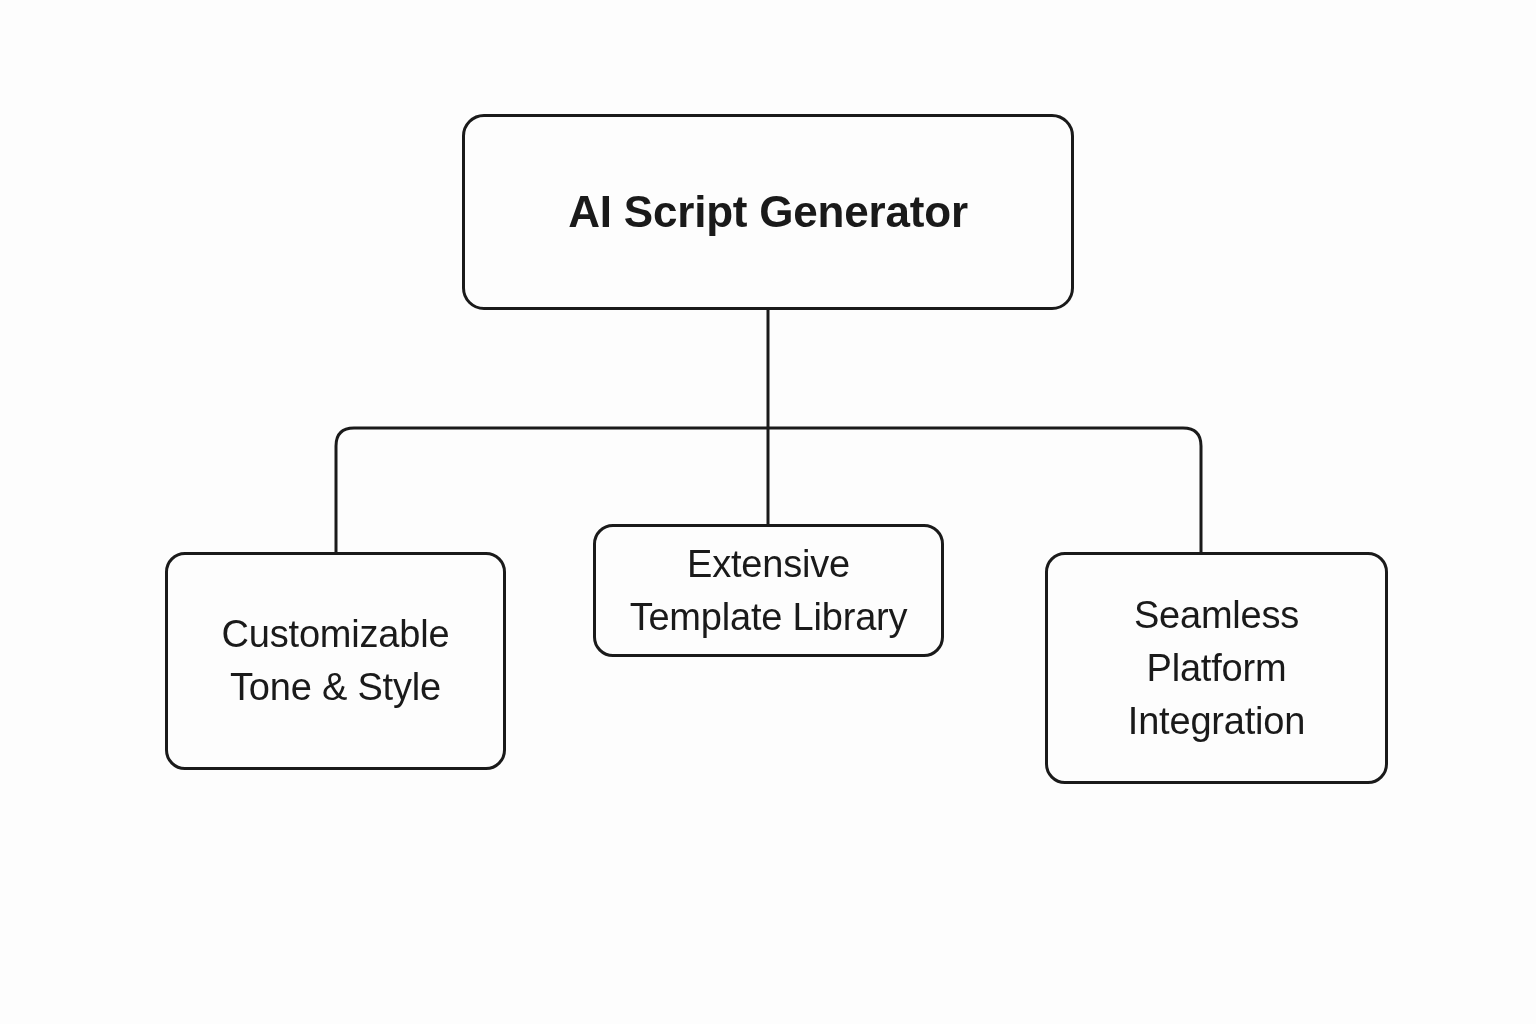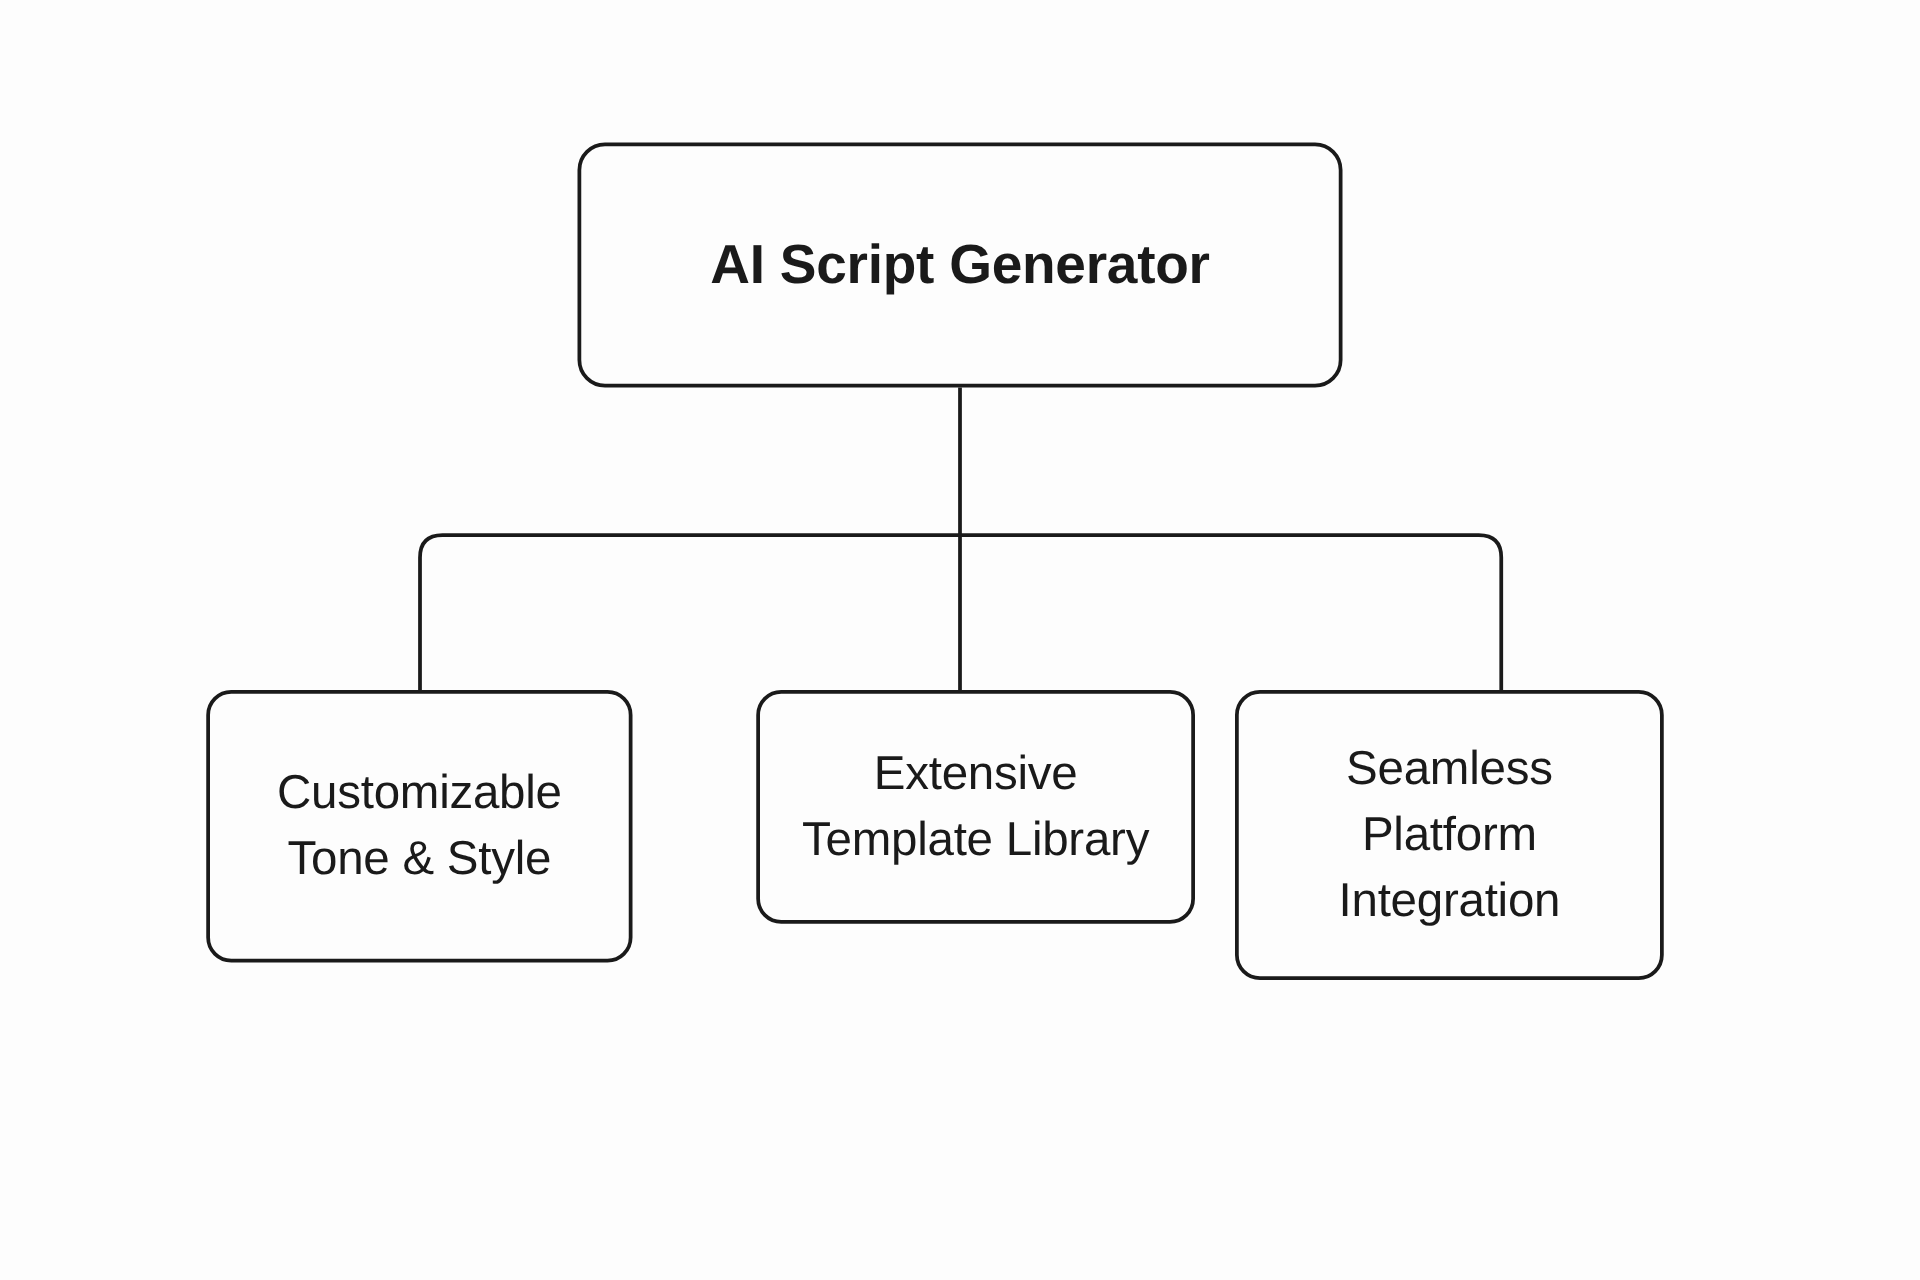--- a/index.html
+++ b/index.html
@@ -57,27 +57,26 @@
     line-height: 54px;
   }
   #node-child-0 {
     left: 165px;
     top: 552px;
     width: 341px;
     height: 218px;
   }
   #node-child-1 {
     left: 593px;
-    top: 552px;
+    top: 524px;
     width: 351px;
-    height: 187px;
-    margin-left: 12px;
+    height: 133px;
   }
   #node-child-2 {
-    left: 988px;
+    left: 1045px;
     top: 552px;
     width: 343px;
     height: 232px;
   }
   .node-child .node-label {
     font-size: 38px;
     font-weight: 400;
     line-height: 53px;
   }
 </style>

